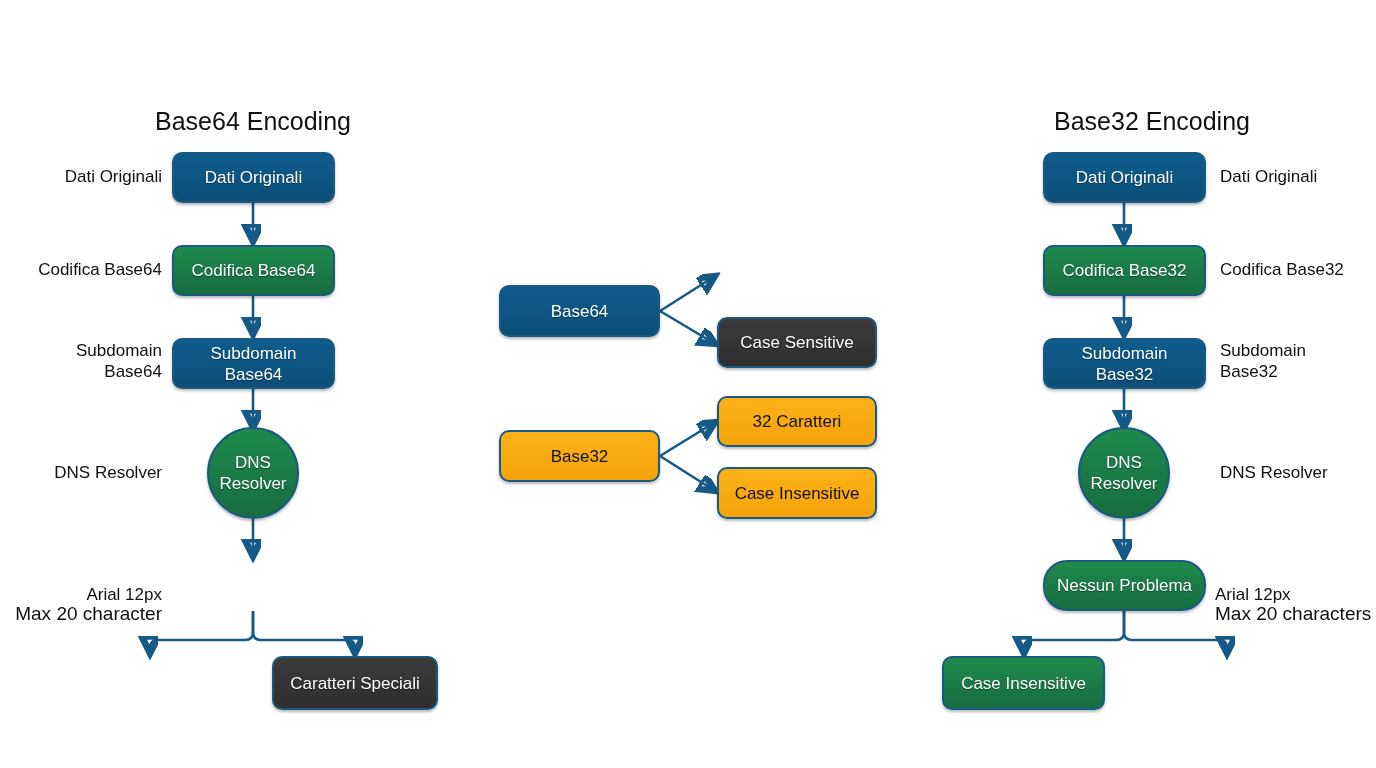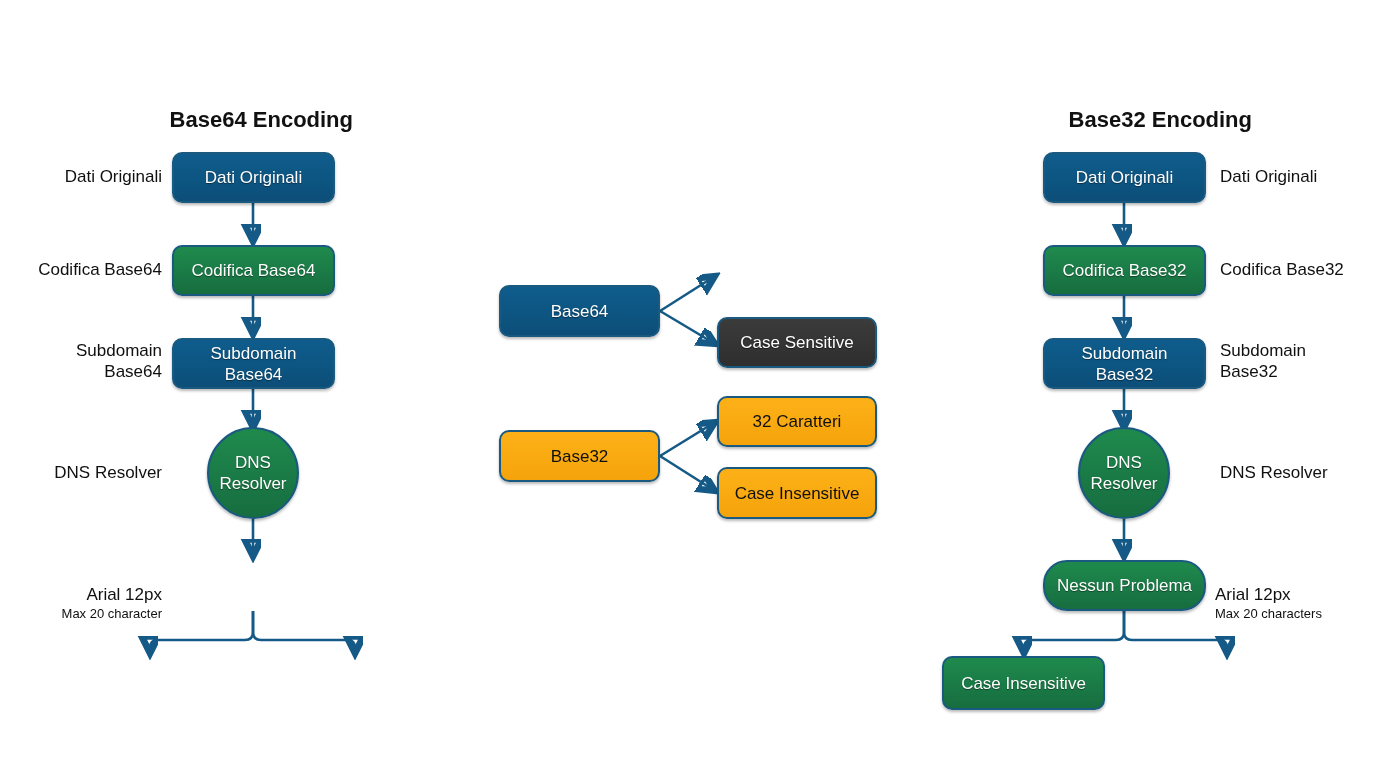--- a/index.html
+++ b/index.html
@@ -8,26 +8,26 @@
     background:#ffffff;
     font-family:"Liberation Sans", sans-serif;
     overflow:hidden;
     position:relative;
   }
   #stage{position:absolute;inset:0;width:1376px;height:768px;}
 
   
   .col-title{
     position:absolute;
-    font-size:22px;
-    font-weight:bold;
+    font-size:25px;
+    font-weight:normal;
     color:#111111;
     letter-spacing:0px;
     white-space:nowrap;
-    text-align:right;
+    text-align:center;
   }
 
   
   .node{
     position:absolute;
     box-sizing:border-box;
     border-radius:10px;
     border:2px solid #1a5a80;
     display:flex;
     align-items:center;
@@ -70,21 +70,21 @@
     position:absolute;
     font-size:17px;
     line-height:21px;
     color:#101010;
     white-space:pre-line;
   }
   .side-label.right-align{text-align:right;}
   .side-label.left-align{text-align:left;}
   .side-label .sub{
     display:block;
-    font-size:13px;
+    font-size:19px;
     line-height:17px;
   }
 
   
   svg.links{
     position:absolute;left:0;top:0;width:1376px;height:768px;
     pointer-events:none;
   }
   svg.links path, svg.links line{
     fill:none;
@@ -138,20 +138,21 @@
     <span>Arial 12px</span>
     <span class="sub">Max 20 character</span>
   </div>
 
   <div class="node blue" style="left:172px;top:152px;width:163px;height:51px;">Dati Originali</div>
   <div class="node green" style="left:172px;top:245px;width:163px;height:51px;">Codifica Base64</div>
   <div class="node blue" style="left:172px;top:338px;width:163px;height:51px;">Subdomain
 Base64</div>
   <div class="node green circle" style="left:207px;top:427px;width:92px;height:92px;">DNS
 Resolver</div>
+  <div class="node dark" style="left:272px;top:656px;width:166px;height:54px;">Caratteri Speciali</div>
 
   <div class="node blue" style="left:499px;top:285px;width:161px;height:52px;">Base64</div>
   <div class="node dark" style="left:717px;top:317px;width:160px;height:51px;">Case Sensitive</div>
 
   <div class="node orange" style="left:499px;top:430px;width:161px;height:52px;">Base32</div>
   <div class="node orange" style="left:717px;top:396px;width:160px;height:51px;">32 Caratteri</div>
   <div class="node orange" style="left:717px;top:467px;width:160px;height:52px;">Case Insensitive</div>
 
   <div class="col-title" style="left:1052px;top:107px;width:200px;">Base32 Encoding</div>
 

